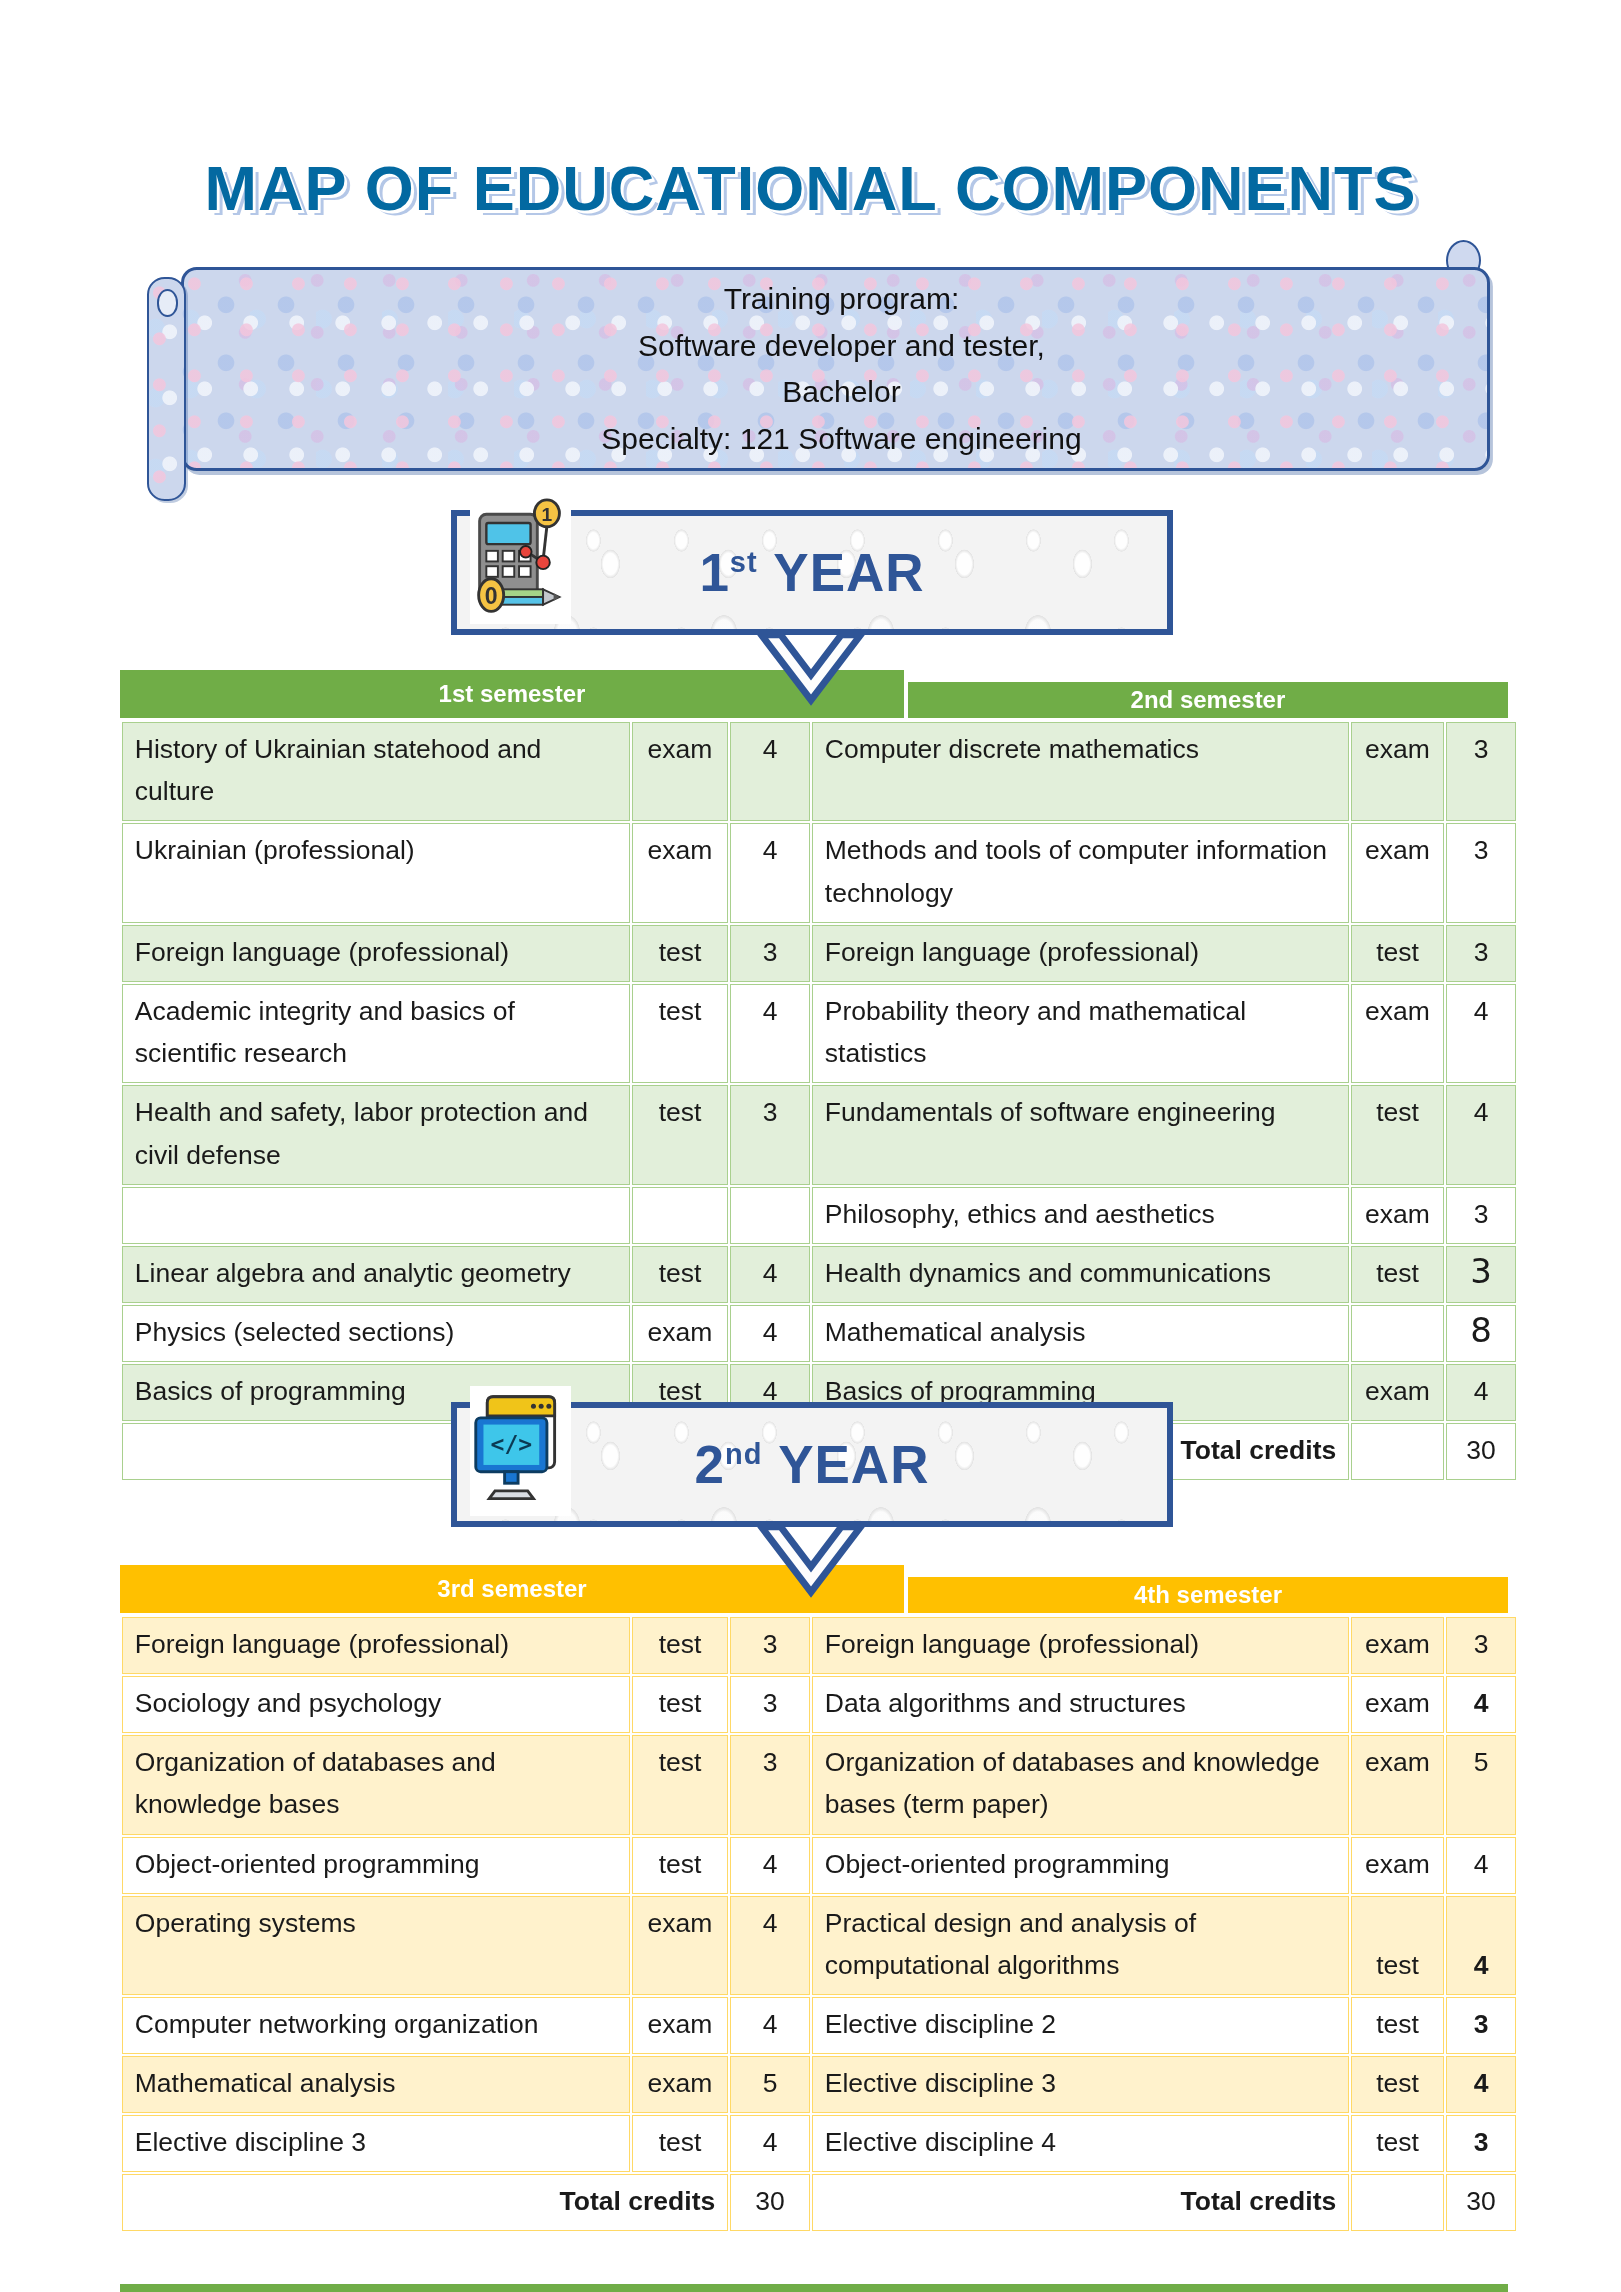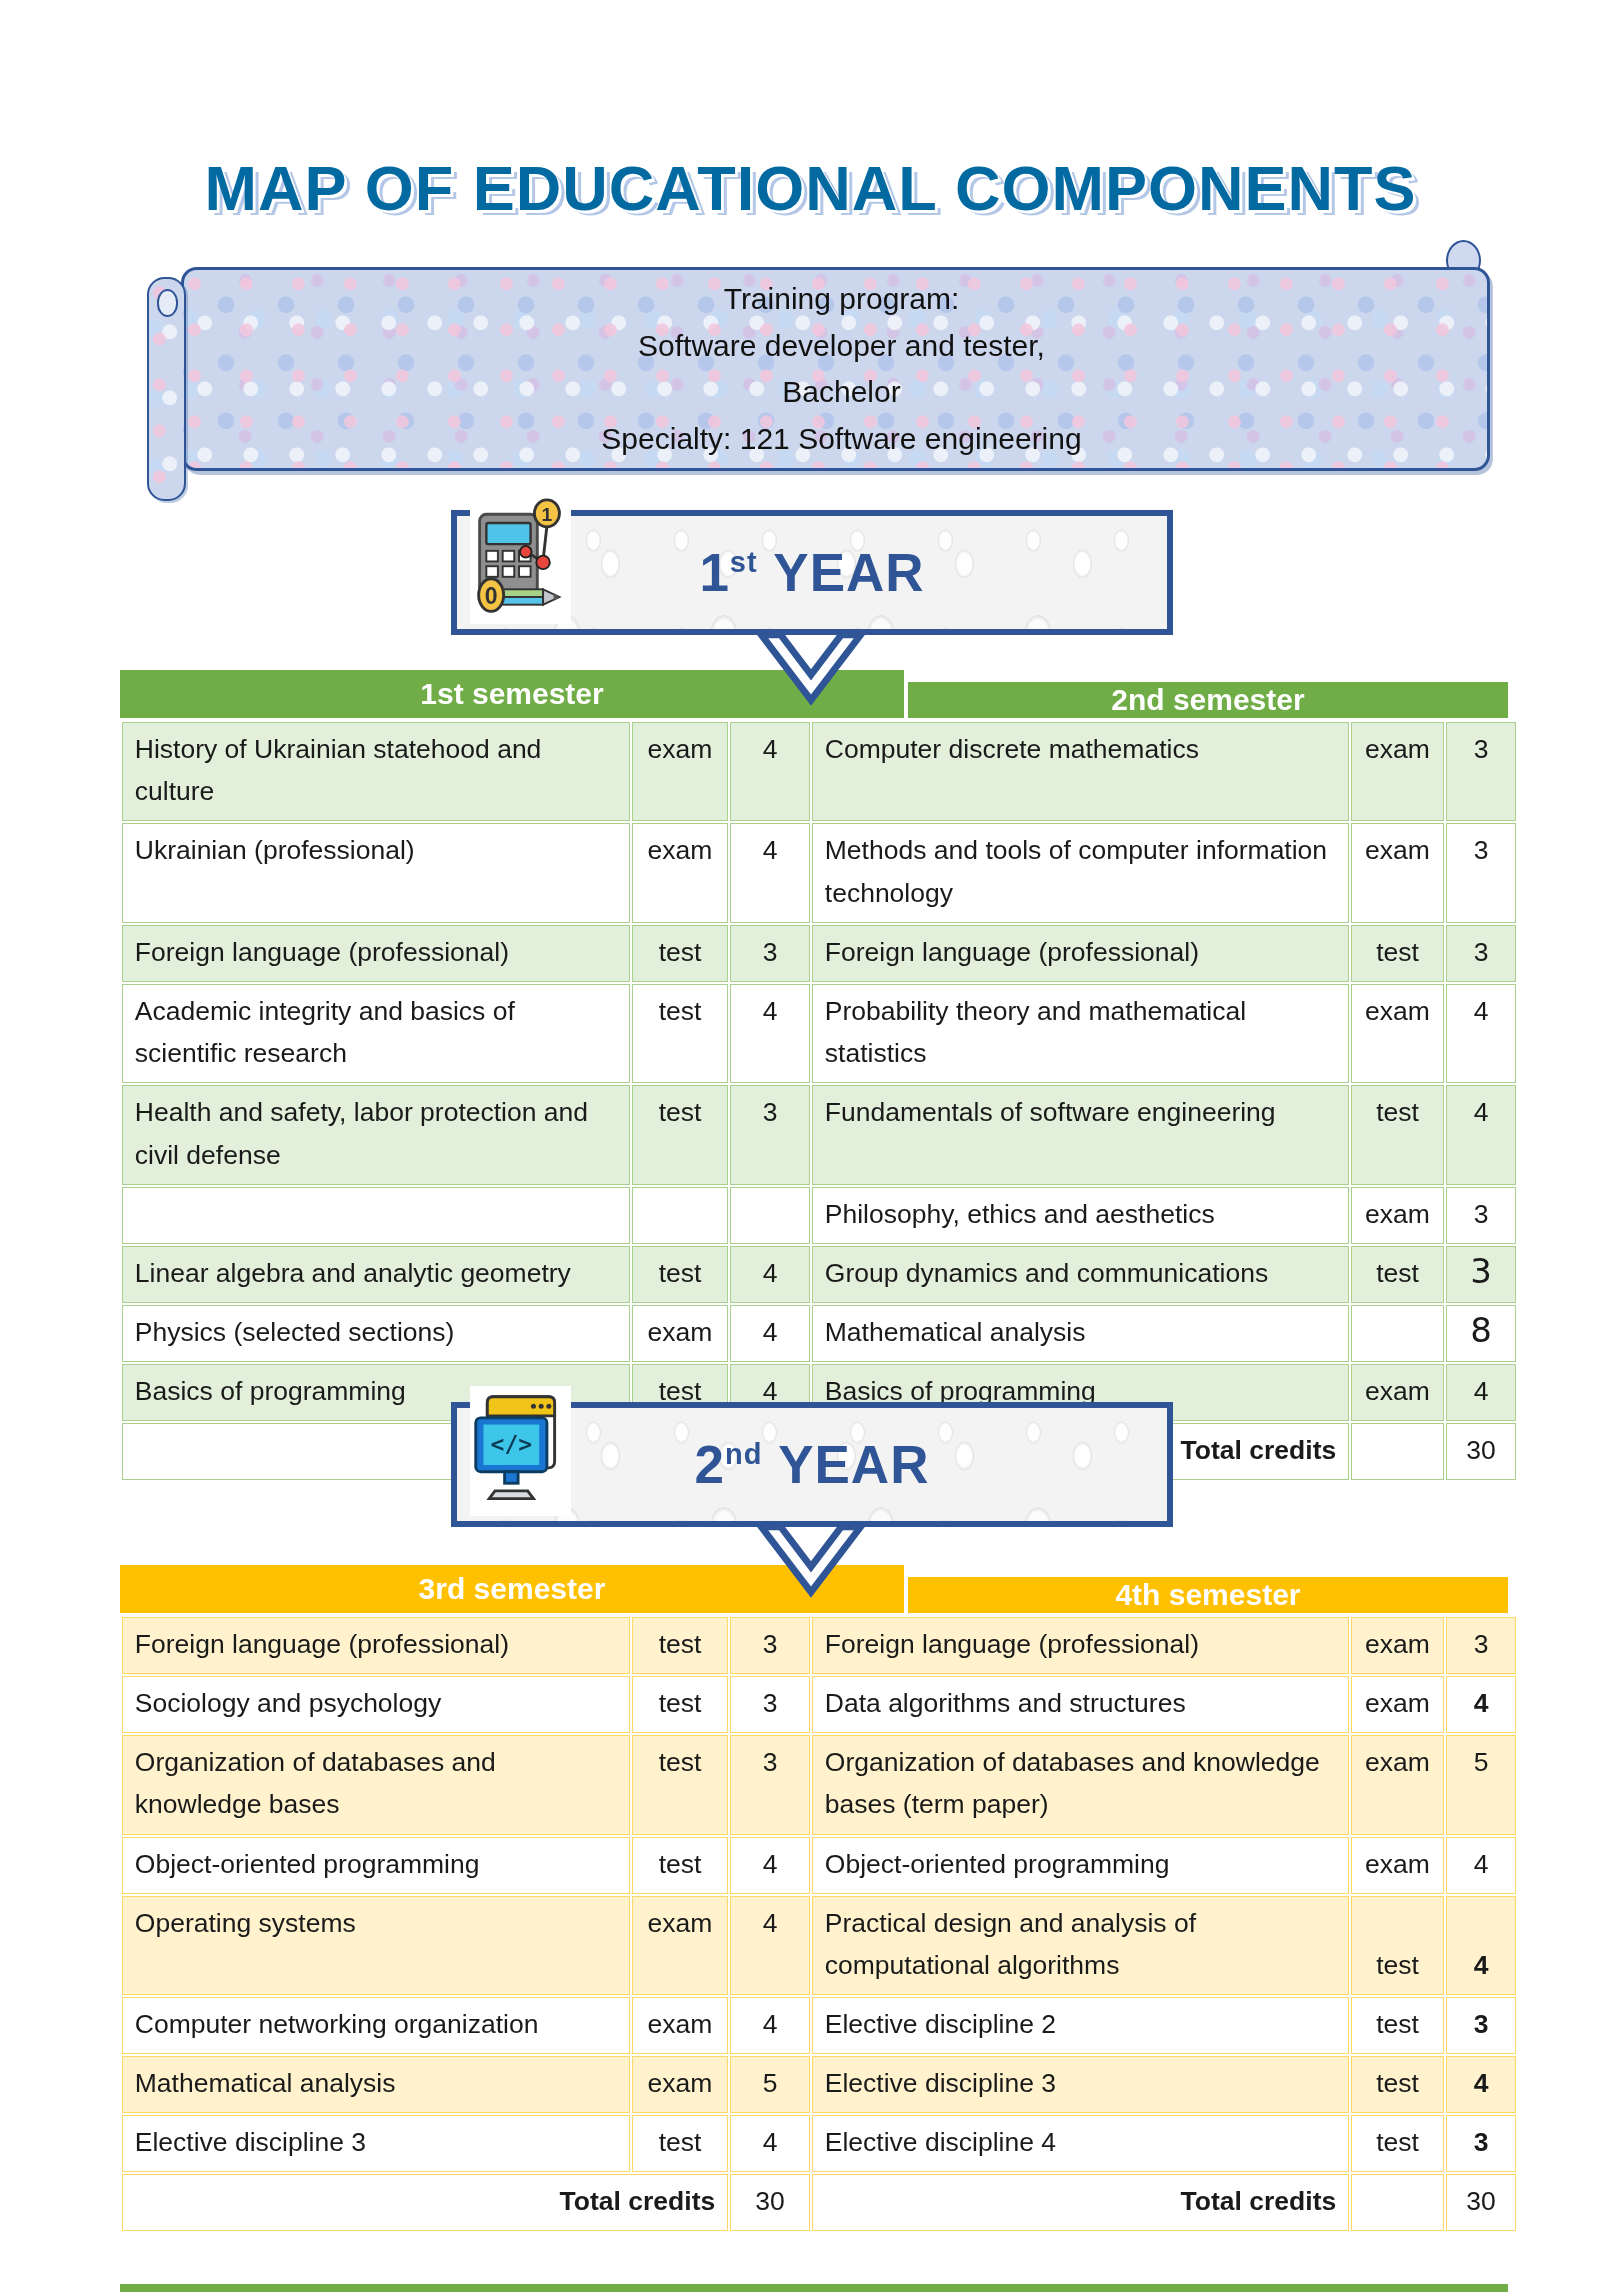--- a/index.html
+++ b/index.html
@@ -48,21 +48,21 @@
     display:flex;align-items:center;justify-content:center;}
 
   
   .down-arrow{position:absolute;left:757px;width:108px;height:74px;z-index:6;}
   #arrow-year1{top:632px;}
   #arrow-year2{top:1524px;}
 
   
   .sem-header{position:absolute;left:120px;width:1388px;height:48px;display:flex;gap:3.9px;z-index:2;}
   .sem-header .half{display:flex;align-items:center;justify-content:center;
-    color:#ffffff;font-weight:bold;font-size:30px;}
+    color:#ffffff;font-weight:bold;font-size:24px;}
   .sem-header .half.l{width:784px;}
   .sem-header .half.r{flex:1;margin-top:12px;}
   #header-year1{top:670px;} #header-year1 .half{background:#70AD47;}
   #header-year2{top:1565px;} #header-year2 .half{background:#FFC000;}
 
   
   table.course-table{position:absolute;left:120px;width:1388px;border-collapse:separate;border-spacing:2px;
     table-layout:fixed;}
   #table-year1{top:720px;}
   #table-year2{top:1615px;}
@@ -193,21 +193,21 @@
         <td class="c"></td>
         <td class="c"></td>
         <td>Philosophy, ethics and aesthetics</td>
         <td class="c">exam</td>
         <td class="c">3</td>
       </tr>
       <tr class="tint">
         <td>Linear algebra and analytic geometry</td>
         <td class="c">test</td>
         <td class="c">4</td>
-        <td>Group dynamics and communications</td>
+        <td>Health dynamics and communications</td>
         <td class="c">test</td>
         <td class="c num-big">3</td>
       </tr>
       <tr>
         <td>Physics (selected sections)</td>
         <td class="c">exam</td>
         <td class="c">4</td>
         <td>Mathematical analysis</td>
         <td class="c"></td>
         <td class="c num-big">8</td>

